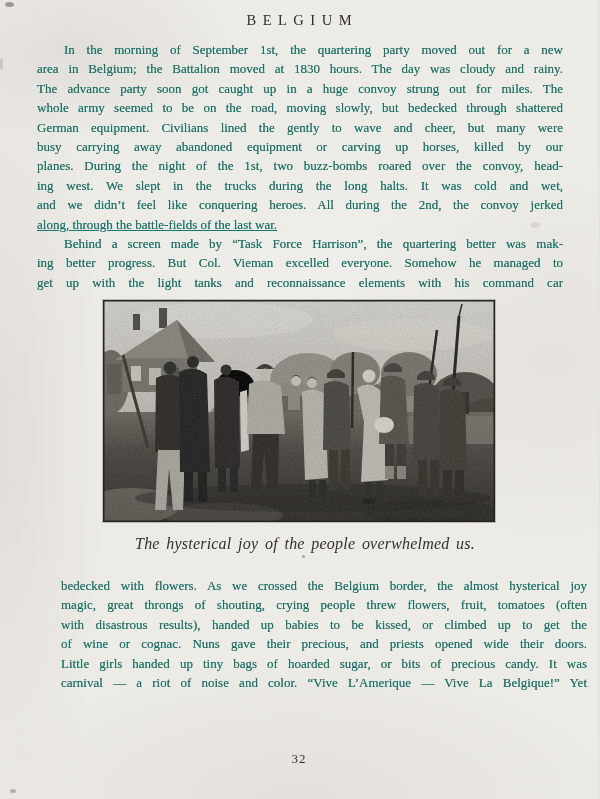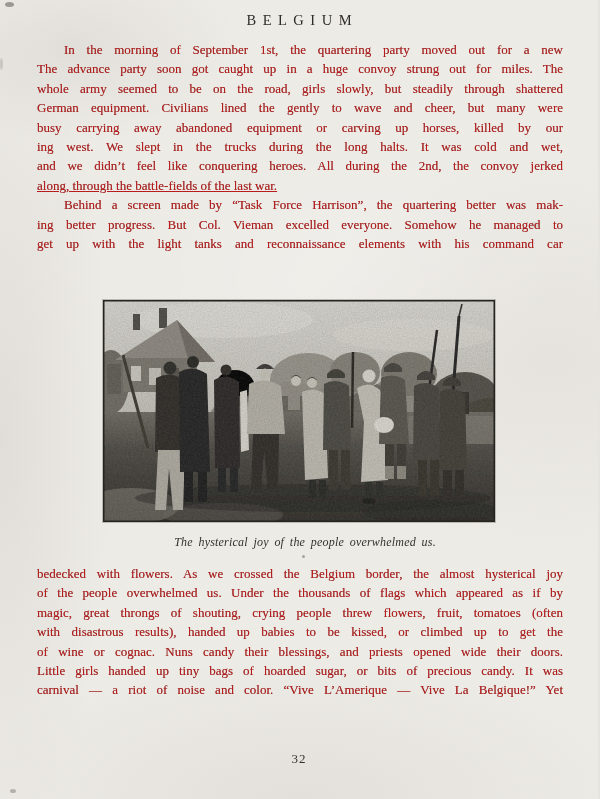--- a/index.html
+++ b/index.html
@@ -24,39 +24,39 @@
       radial-gradient(ellipse 300px 200px at 60% 35%, rgba(255,255,252,0.18), transparent 70%);
   }
   .speck{position:absolute;border-radius:50%;pointer-events:none;}
   .title{
     position:absolute;top:12px;left:0;right:0;margin:0;
     text-align:center;font-size:14.5px;font-weight:normal;
     letter-spacing:6.5px;text-indent:6.5px;color:#2e2c29;
   }
   .text-block{position:absolute;left:37px;width:526px;}
   .upper{top:40px;}
-  .lower{top:564px;}
+  .lower{top:576px;margin-left:24px;}
   .line{
     font-size:13px;line-height:19.4px;height:19.4px;
     text-align:justify;text-align-last:justify;
     white-space:normal;
-    color:#b91c1c;
+    color:#0f766e;
     text-shadow:0 0 0.4px rgba(52,50,46,0.55);
   }
   .line.indent{text-indent:27px;}
   .line.short{text-align-last:left;text-decoration:underline;}
   .photo{
     position:absolute;left:103px;top:300px;width:392px;height:222px;margin:0;
     box-shadow:0 0 0 1px rgba(40,38,34,0.25);
     background:#b9b7b0;
   }
   .photo svg{display:block;width:392px;height:222px;}
   .caption{
     position:absolute;top:535px;left:0;right:0;
-    text-align:center;font-style:italic;font-size:12px;
+    text-align:center;font-style:italic;font-size:16px;
     word-spacing:2.5px;letter-spacing:0.2px;color:#33312d;margin-left:12px;
   }
   .page-number{
     position:absolute;top:751px;left:0;right:0;
     text-align:center;font-size:13px;letter-spacing:1px;color:#33312d;
   }
 </style>
 </head>
 <body>
 
@@ -66,24 +66,26 @@
   <span class="speck" style="left:0px;top:58px;width:3px;height:12px;background:rgba(70,66,58,0.18);"></span>
   <span class="speck" style="left:302px;top:555px;width:3px;height:3px;background:rgba(60,57,50,0.40);"></span>
   <span class="speck" style="left:10px;top:789px;width:6px;height:4px;background:rgba(60,57,50,0.30);"></span>
   <span class="speck" style="left:530px;top:222px;width:10px;height:6px;background:rgba(90,85,75,0.12);"></span>
 
   <h1 class="title">BELGIUM</h1>
 
   <div class="text-block upper">
     <div class="para">
         <div class="line indent">In the morning of September 1st, the quartering party moved out for a new</div>
+        <div class="line">area in Belgium; the Battalion moved at 1830 hours. The day was cloudy and rainy.</div>
         <div class="line">The advance party soon got caught up in a huge convoy strung out for miles. The</div>
-        <div class="line">whole army seemed to be on the road, girls slowly, but steadily through shattered</div>
+        <div class="line">whole army seemed to be on the road, moving slowly, but bedecked through shattered</div>
         <div class="line">German equipment. Civilians lined the gently to wave and cheer, but many were</div>
         <div class="line">busy carrying away abandoned equipment or carving up horses, killed by our</div>
+        <div class="line">planes. During the night of the 1st, two buzz-bombs roared over the convoy, head-</div>
         <div class="line">ing west. We slept in the trucks during the long halts. It was cold and wet,</div>
         <div class="line">and we didn’t feel like conquering heroes. All during the 2nd, the convoy jerked</div>
         <div class="line short">along, through the battle-fields of the last war.</div>
       </div>
     <div class="para">
         <div class="line indent">Behind a screen made by “Task Force Harrison”, the quartering better was mak-</div>
         <div class="line">ing better progress. But Col. Vieman excelled everyone. Somehow he managed to</div>
         <div class="line">get up with the light tanks and reconnaissance elements with his command car</div>
       </div>
   </div>
@@ -234,23 +236,22 @@
 
       <rect x="0.75" y="0.75" width="390.5" height="220.5" fill="none" stroke="#26241f" stroke-width="1.5"></rect>
     </svg>
   </figure>
 
   <figcaption class="caption">The hysterical joy of the people overwhelmed us.</figcaption>
 
   <div class="text-block lower">
     <div class="para">
         <div class="line">bedecked with flowers. As we crossed the Belgium border, the almost hysterical joy</div>
-        <div class="line">of the people overwhelmed us. Under the thousands of flags which appeared as if by</div>
         <div class="line">magic, great throngs of shouting, crying people threw flowers, fruit, tomatoes (often</div>
         <div class="line">with disastrous results), handed up babies to be kissed, or climbed up to get the</div>
-        <div class="line">of wine or cognac. Nuns candy their blessings, and priests opened wide their doors.</div>
+        <div class="line">of wine or cognac. Nuns gave their precious, and priests opened wide their doors.</div>
         <div class="line">Little girls handed up tiny bags of hoarded sugar, or bits of precious candy. It was</div>
         <div class="line">carnival — a riot of noise and color. “Vive L’Amerique — Vive La Belgique!” Yet</div>
       </div>
   </div>
 
   <div class="page-number">32</div>
 </div>
 
 </body></html>

